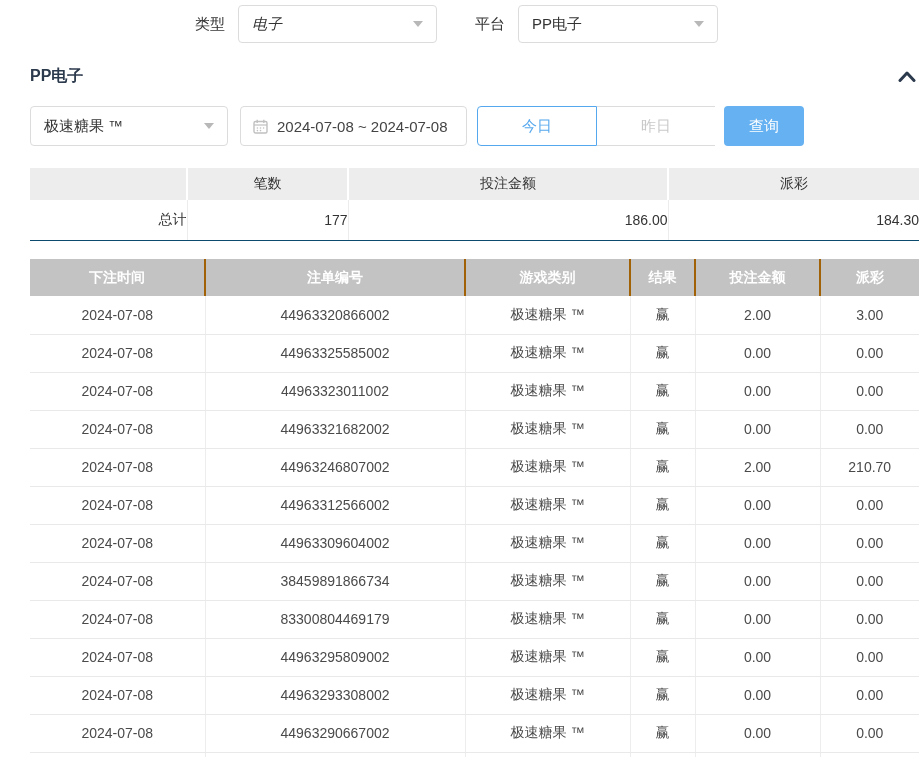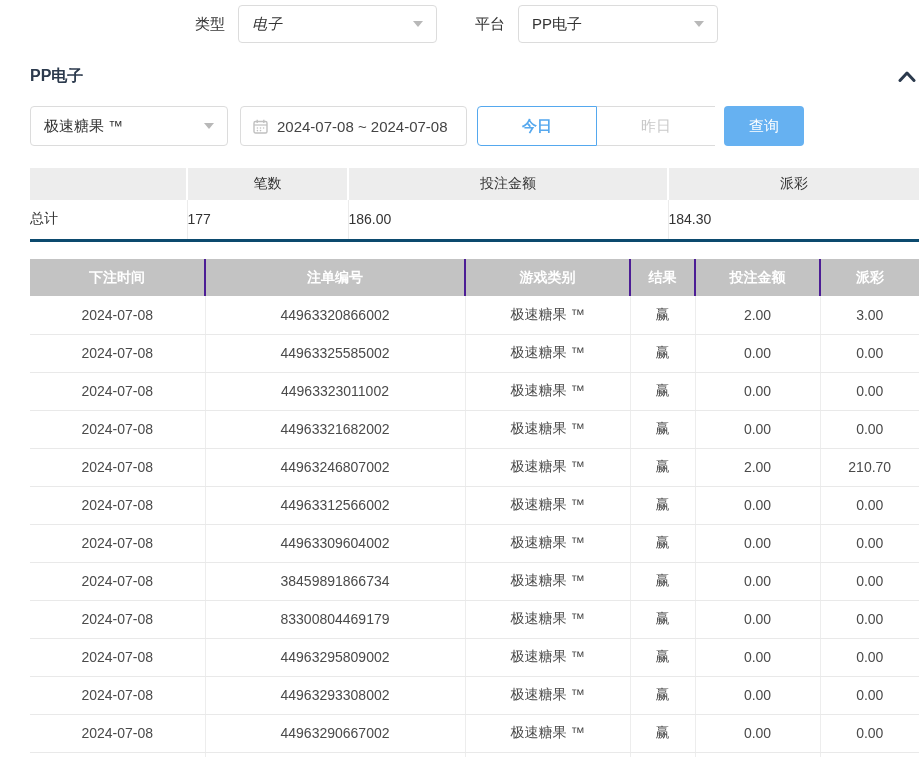--- a/index.html
+++ b/index.html
@@ -64,21 +64,21 @@
   .quick-group {
     position: absolute; left: 477px; top: 0; width: 238px; height: 40px;
     display: flex;
   }
   .quick-btn {
     flex: 1 1 0; height: 40px; background: #fff;
     font-size: 15px; text-align: center; line-height: 38px; cursor: pointer;
     font-family: "Liberation Sans", sans-serif;
   }
   .quick-btn.active {
-    border: 1px solid #55a8ee; border-radius: 4px 0 0 4px; color: #55a8ee; font-weight: bold;
+    border: 1px solid #55a8ee; border-radius: 4px 0 0 4px; color: #55a8ee;
   }
   .quick-btn.mid {
     border-top: 1px solid #dcdcdc; border-bottom: 1px solid #dcdcdc;
     border-left: 0; border-right: 0; color: #c9c9c9;
   }
   .quick-btn.last {
     border: 1px solid #dcdcdc; border-left: 1px solid #dcdcdc;
     border-radius: 0 4px 4px 0; color: #c9c9c9;
   }
   .query-btn {
@@ -92,33 +92,33 @@
   .summary-table {
     position: absolute; left: 30px; top: 168px; width: 889px;
     border-collapse: collapse; table-layout: fixed; font-size: 14px;
   }
   .summary-table th {
     height: 32px; background: #ededed; font-weight: normal; color: #333;
     text-align: center; border-right: 2px solid #fff;
   }
   .summary-table th:last-child { border-right: none; }
   .summary-table td {
-    height: 40px; background: #fff; color: #333; text-align: left;
-    border-right: 1px solid #ececec; border-bottom: 3px solid #0c4a6e;
+    height: 40px; background: #fff; color: #333; text-align: right;
+    border-right: 1px solid #ececec; border-bottom: 1px solid #0c4a6e;
   }
   .summary-table td:last-child { border-right: none; }
 
   
   .bet-table {
     position: absolute; left: 30px; top: 259px; width: 889px;
     border-collapse: collapse; table-layout: fixed; font-size: 14px;
   }
   .bet-table th {
     height: 37px; background: #c3c3c3; color: #ffffff; font-weight: bold;
-    text-align: center; border-right: 2px solid #4c1d95;
+    text-align: center; border-right: 2px solid #a16207;
   }
   .bet-table th:last-child { border-right: none; }
   .bet-table td {
     height: 38px; background: #fff; color: #4a4a4a; text-align: center;
     border-right: 1px solid #ededed; border-bottom: 1px solid #e9e9e9;
     overflow: hidden; white-space: nowrap;
   }
   .bet-table td:last-child { border-right: none; }
 </style>
 </head>

